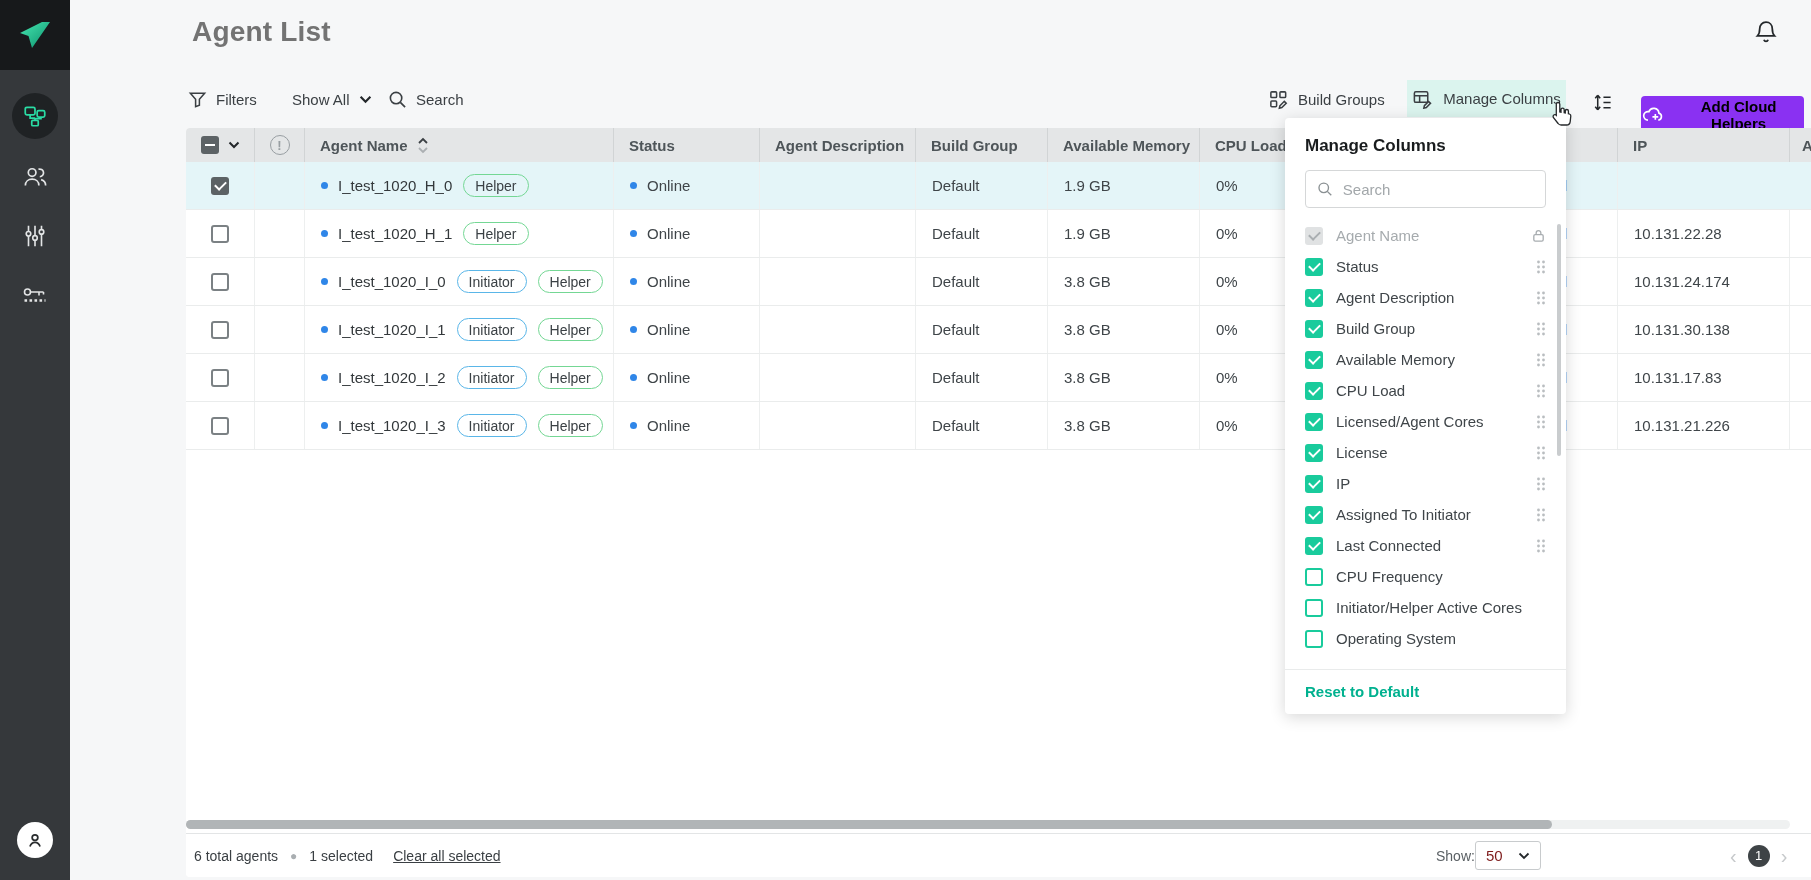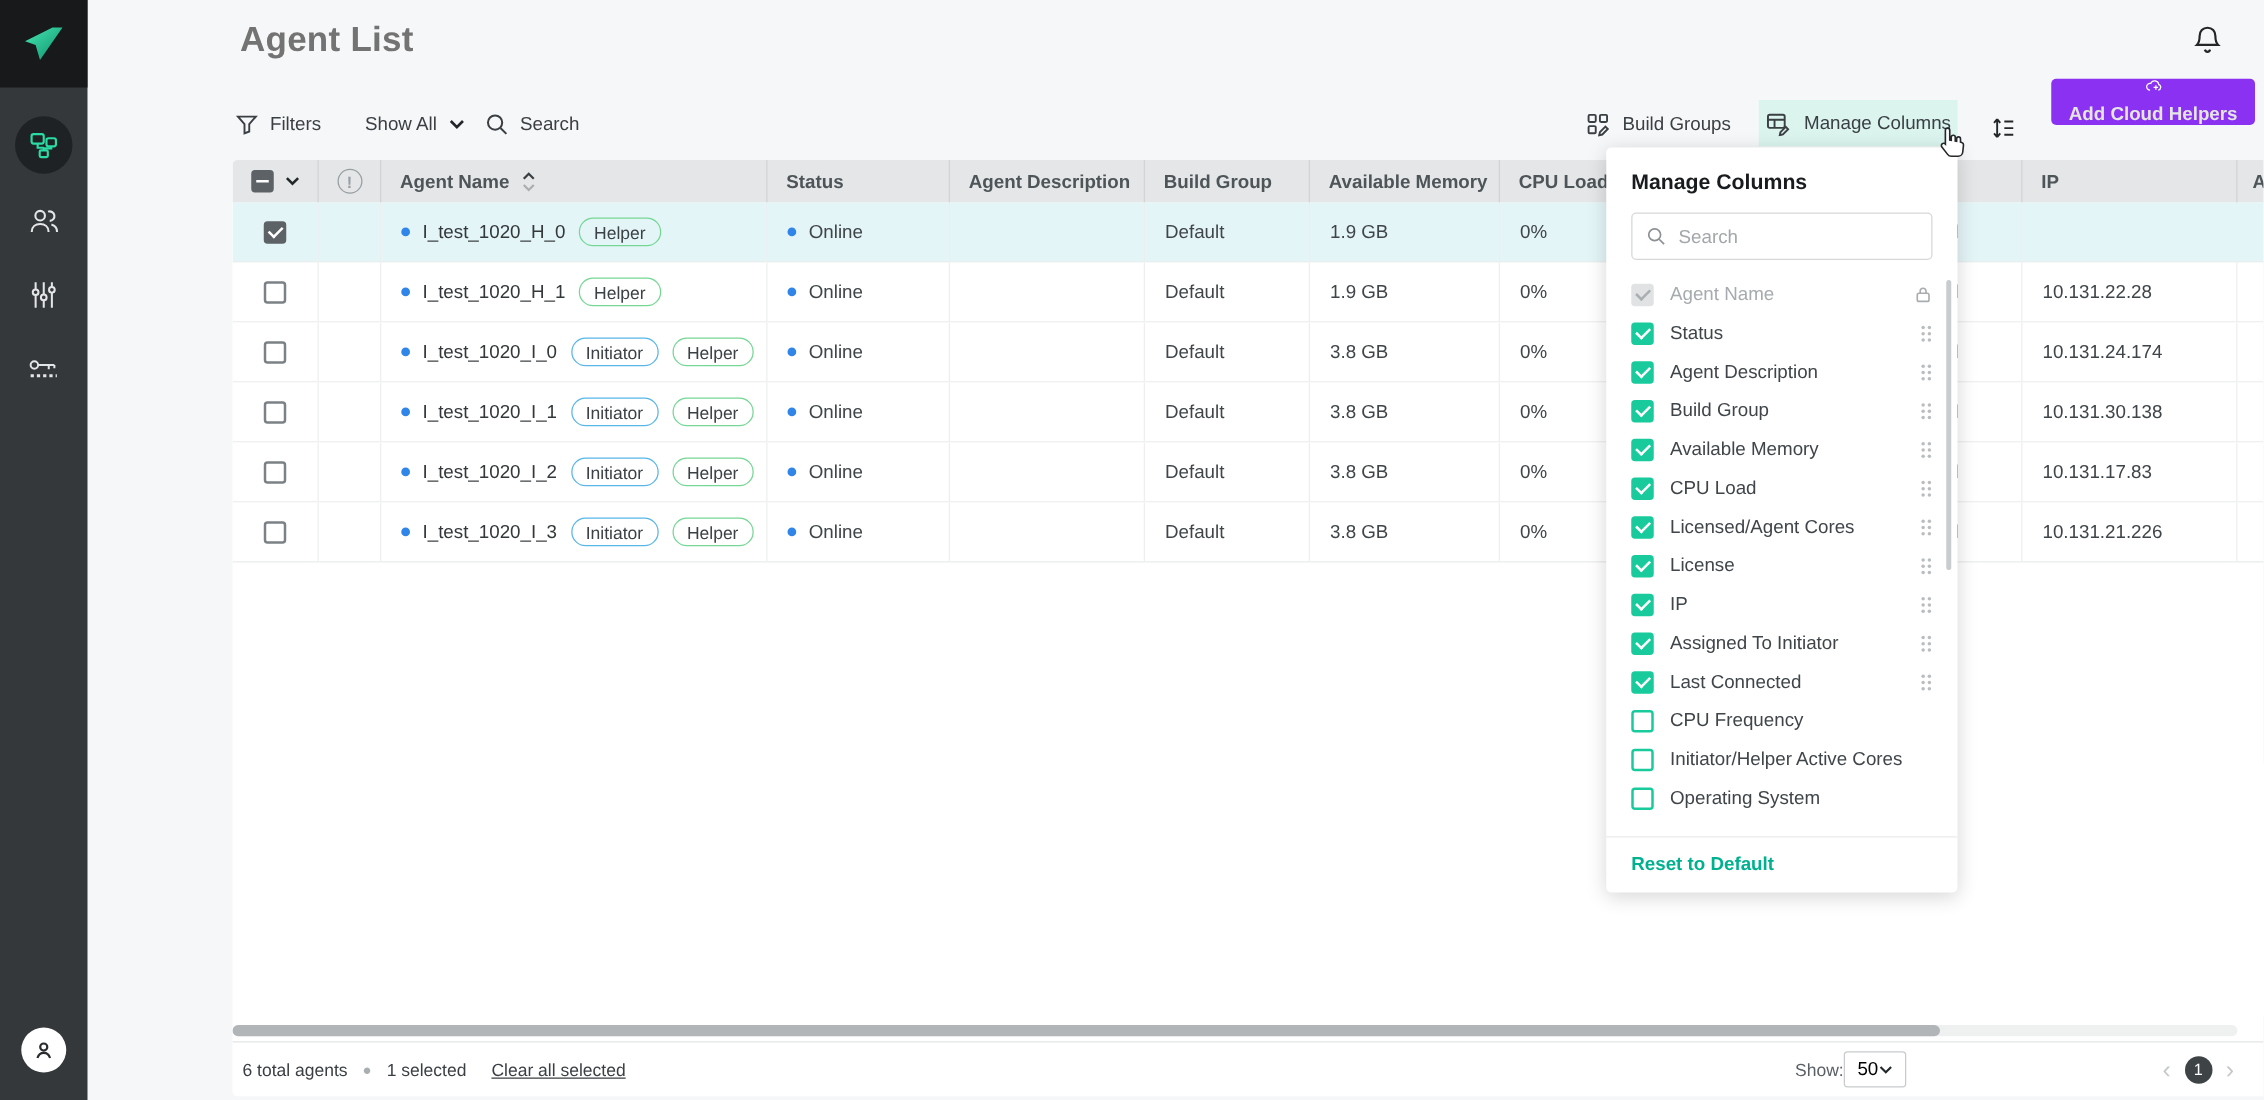--- a/index.html
+++ b/index.html
@@ -21,22 +21,22 @@
   .bell { position:absolute; left:1752px; top:18px; width:28px; height:28px; }
 
   
   .tb { position:absolute; display:flex; align-items:center; gap:9px; font-size:15px; color:#3A3F43; height:30px; cursor:pointer; }
   .tb-filters { left:188px; top:84px; }
   .tb-showall { left:292px; top:84px; }
   .tb-search  { left:388px; top:84px; }
   .tb-buildgroups { left:1268px; top:84px; }
   .tb-managecols { left:1407px; top:80px; width:159px; height:37px; background:#DBF4EE; justify-content:center; gap:10px; }
   .tb-rowheight { left:1592px; top:87px; }
-  .btn-purple { position:absolute; left:1641px; top:63px; width:163px; height:37px; background:#8A31F2; border:none; border-radius:4px;
-    color:#e5e5e5; font-size:15px; font-weight:700; display:flex; align-items:center; justify-content:center; gap:9px; font-family:inherit; cursor:pointer;flex-direction:column; }
+  .btn-purple { position:absolute; left:1641px; top:96px; width:163px; height:37px; background:#8A31F2; border:none; border-radius:4px;
+    color:#000000; font-size:15px; font-weight:700; display:flex; align-items:center; justify-content:center; gap:9px; font-family:inherit; cursor:pointer; }
 
   
   .card { position:absolute; left:186px; top:128px; width:1625px; height:749px; background:#fff; overflow:hidden; border-radius:4px 0 0 4px; }
   .thead { display:flex; height:34px; background:#E4E6E7; }
   .th { flex:none; display:flex; align-items:center; padding:0 15px; border-right:1px solid #D1D4D5; font-size:15px; font-weight:700; color:#4E5559; white-space:nowrap; overflow:hidden; }
   .tr { display:flex; height:48px; background:#fff; border-bottom:1px solid #EAECEC; }
   .tr.selected { background:#E4F5F8; }
   .td { flex:none; display:flex; align-items:center; padding:0 16px; border-right:1px solid #EDEFEF; font-size:15px; color:#3F4549; white-space:nowrap; overflow:hidden; }
   .c-sel { width:69px; justify-content:center; padding:0; }
   .c-alert { width:50px; justify-content:center; padding:0; }
@@ -75,21 +75,21 @@
   .hdr-chk-chev { margin-left:9px; }
   .sort-carets { margin-left:9px; }
 
   
   .hscroll { position:absolute; left:0; bottom:48px; width:1604px; height:9px; background:#EFF1F1; border-radius:5px; }
   .hthumb { width:1366px; height:9px; background:#B1B5B7; border-radius:5px; }
   .tfoot { position:absolute; left:0; bottom:0; width:1625px; height:44px; background:#fff; border-top:1px solid #E3E5E6; display:flex; align-items:center; padding-left:8px; font-size:14px; color:#3A3F43; }
   .sep-dot { color:#A9AEB1; margin:0 12px; font-size:12px; }
   .clear-link { margin-left:20px; text-decoration:underline; color:#3A3F43; cursor:pointer; }
   .show-wrap { position:absolute; left:1250px; display:flex; align-items:center; gap:0; color:#5A6064; }
-  .show-box { width:50px; height:29px; border:1px solid #C8CBCD; border-radius:3px; background:#fff; display:flex; align-items:center; justify-content:space-between; padding:0 10px; font-size:15px; color:#000000; cursor:pointer; }
+  .show-box { width:66px; height:29px; border:1px solid #C8CBCD; border-radius:3px; background:#fff; display:flex; align-items:center; justify-content:space-between; padding:0 10px; font-size:15px; color:#7f1d1d; cursor:pointer; }
   .pager { position:absolute; left:1544px; display:flex; align-items:center; gap:11px; }
   .pg-arrow { color:#C6C9CB; font-size:20px; line-height:1; cursor:pointer; }
   .pg-num { width:22px; height:22px; border-radius:50%; background:#3E4346; color:#fff; font-size:13px; display:flex; align-items:center; justify-content:center; }
 
   
   .panel { position:absolute; left:1285px; top:118px; width:281px; background:#fff; border-radius:4px; box-shadow:0 3px 16px rgba(0,0,0,.16); z-index:40; }
   .p-title { padding:18px 20px 0; font-size:17px; font-weight:700; color:#191C1E; }
   .p-search { margin:14px 20px 0; height:38px; border:1px solid #D5D7D8; border-radius:4px; display:flex; align-items:center; gap:10px; padding:0 11px; }
   .p-search input { border:none; outline:none; font-size:15px; width:100%; color:#3F4549; font-family:inherit; background:transparent; }
   .p-search input::placeholder { color:#A2A7AA; }

